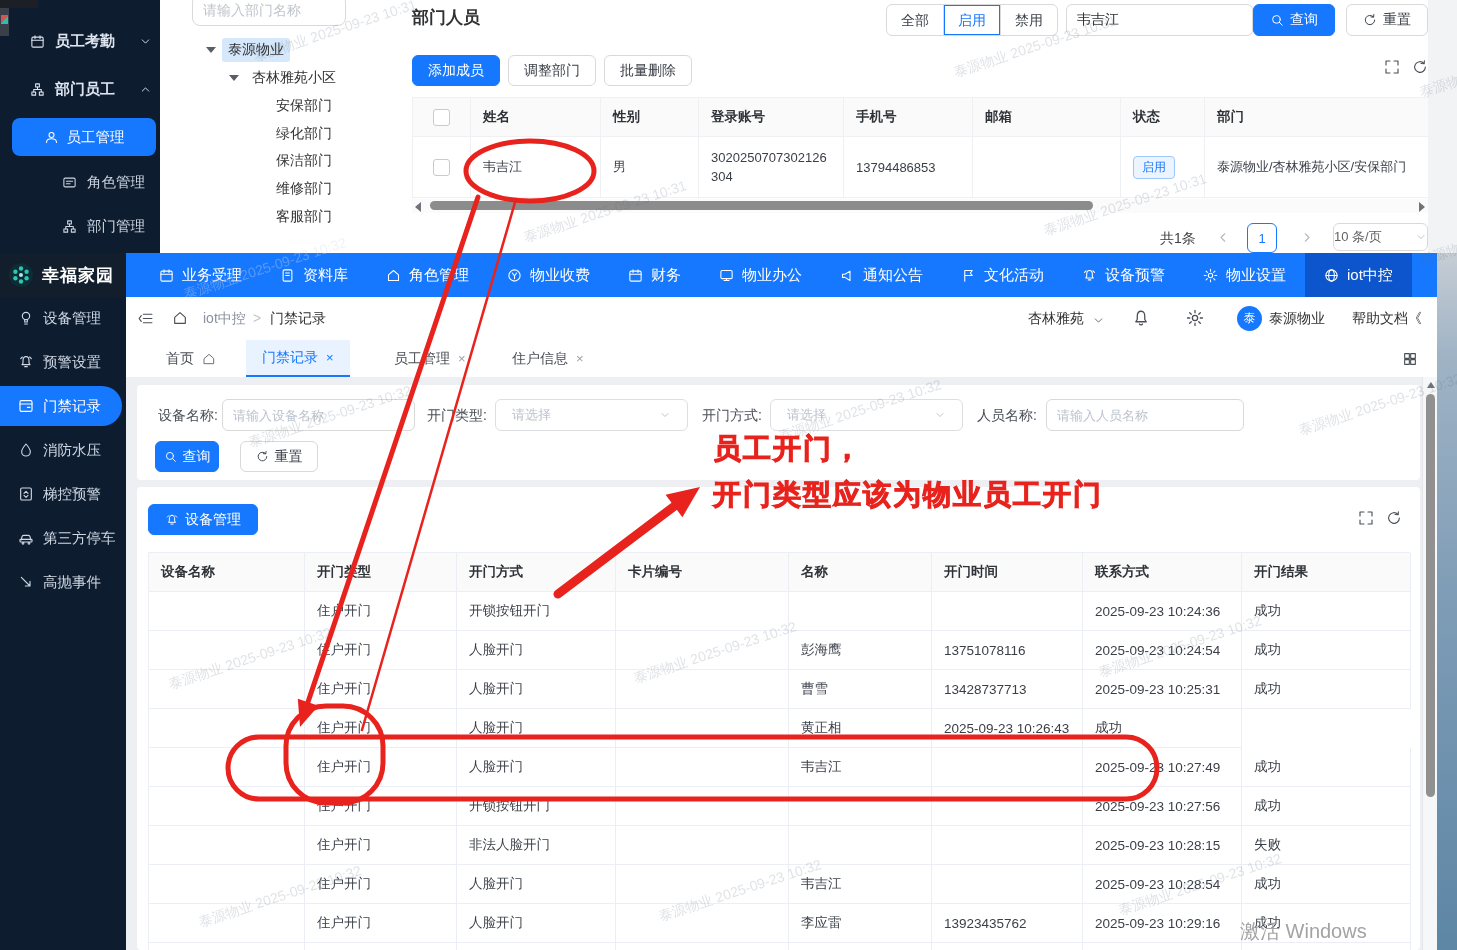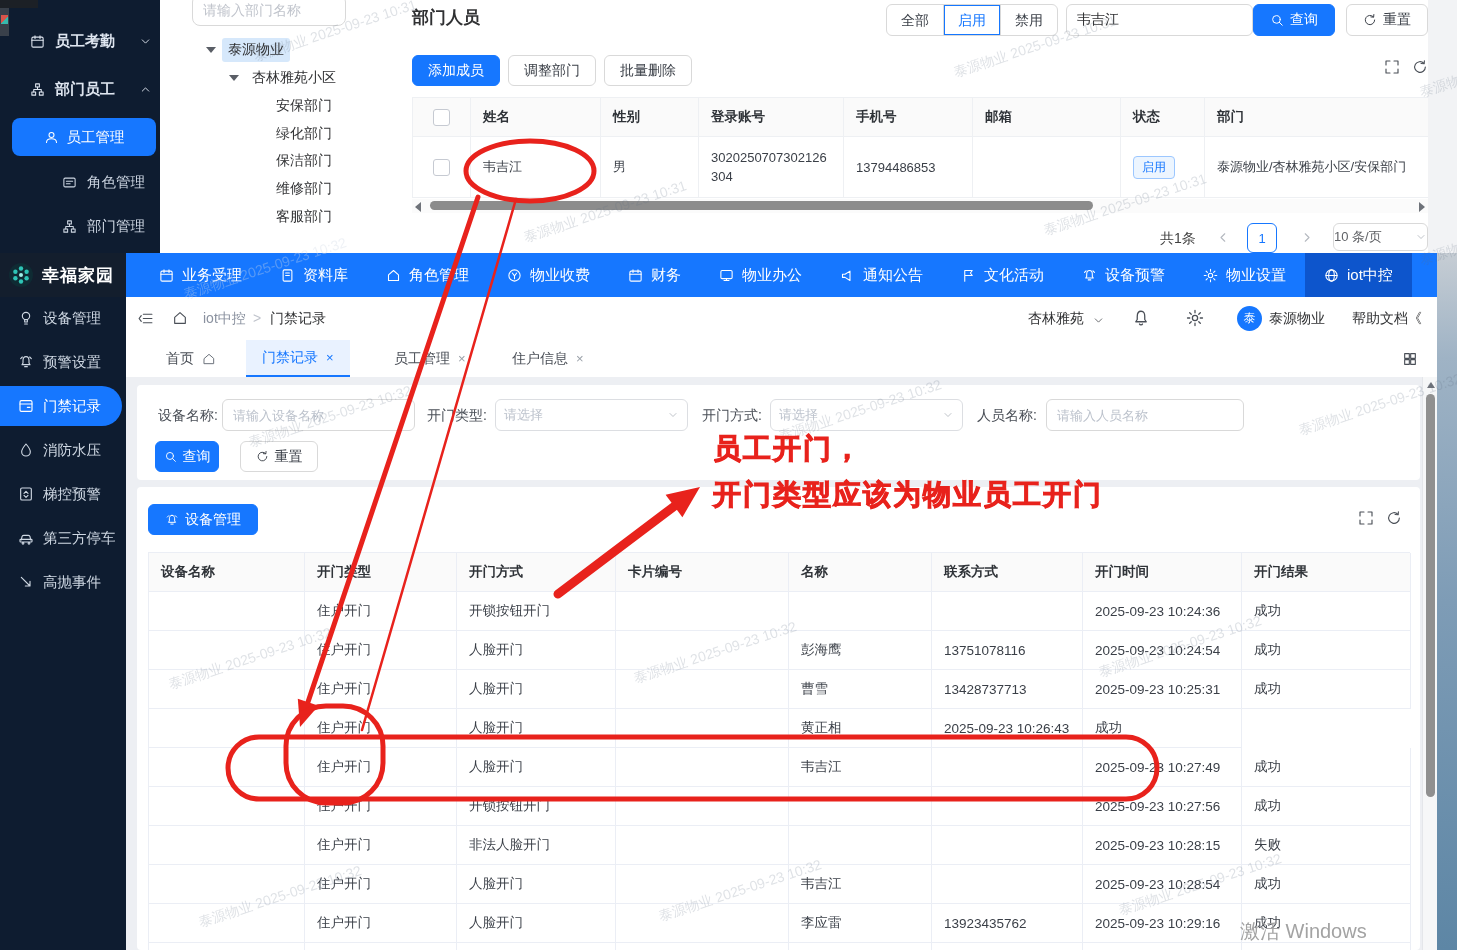--- a/index.html
+++ b/index.html
@@ -50,21 +50,21 @@
   .crumbbar{left:126px;top:297px;width:1311px;height:43px;background:#fff;border-bottom:1px solid #eef0f3}
   .tabsbar{left:126px;top:340px;width:1311px;height:37px;background:#fff;border-bottom:1px solid #e4e7ed}
   .tab{position:absolute;top:0;height:37px;display:flex;align-items:center;gap:8px;font-size:14px;color:#4a4f57;padding:0 16px}
   .tab .x{color:#9aa0a8;font-size:13px}
   .tab.on{background:#e9f2ff;color:#1677ff;border-bottom:2px solid #1677ff;box-sizing:border-box}
   .tab.on .x{color:#1677ff}
   .content-bg{left:126px;top:377px;width:1296px;height:573px;background:#edeff3}
   .card{position:absolute;background:#fff;border-radius:4px}
   .flabel{position:absolute;font-size:14px;color:#4a4f57;line-height:32px}
   .fselect{position:absolute;height:32px;border:1px solid #dcdee2;border-radius:6px;background:#fff;display:flex;
-    align-items:center;justify-content:space-between;padding:0 8px;box-sizing:border-box;font-size:13px;color:#bcc2cc}
+    align-items:center;justify-content:space-between;padding:0 16px;box-sizing:border-box;font-size:13px;color:#bcc2cc}
   .btable-cols{display:grid;grid-template-columns:156px 152px 159px 173px 143px 151px 159px 169px}
   .bc{border-right:1px solid #ebeef5;border-bottom:1px solid #ebeef5;display:flex;align-items:center;
     padding:0 12px;box-sizing:border-box;height:39px;font-size:13.5px;color:#3a3f47;overflow:hidden;white-space:nowrap}
   .bhead .bc{background:#fafafa;font-weight:bold;color:#2f3338;font-size:13.5px}
   
   .vscroll{left:1422px;top:377px;width:15px;height:573px;background:#f6f7f8;border-left:1px solid #e4e6ea}
   .vthumb{position:absolute;left:3px;top:17px;width:9px;height:403px;background:#909090;border-radius:5px}
   .desk{left:1437px;top:253px;width:20px;height:697px;background:linear-gradient(180deg,#c6cdd4 0%,#9fb3c5 15%,#7e9cb6 50%,#5d86a5 100%)}
   .strip-top{left:1428px;top:0;width:29px;height:253px;background:#f2f3f5}
   
@@ -562,22 +562,22 @@
         <use href="#s-refresh"></use>
       </svg>
 
     <div class="abs" style="left:11px;top:65px;width:1262px;border-left:1px solid #ebeef5;border-top:1px solid #ebeef5;box-sizing:border-box">
       <div class="btable-cols bhead">
         <div class="bc">设备名称</div>
         <div class="bc">开门类型</div>
         <div class="bc">开门方式</div>
         <div class="bc">卡片编号</div>
         <div class="bc">名称</div>
+        <div class="bc">开门时间</div>
         <div class="bc">联系方式</div>
-        <div class="bc">开门时间</div>
         <div class="bc">开门结果</div>
       </div>
       <div>
 
           <div class="btable-cols">
             <div class="bc"></div>
             <div class="bc">住户开门</div>
             <div class="bc">开锁按钮开门</div>
             <div class="bc"></div>
             <div class="bc"></div>

